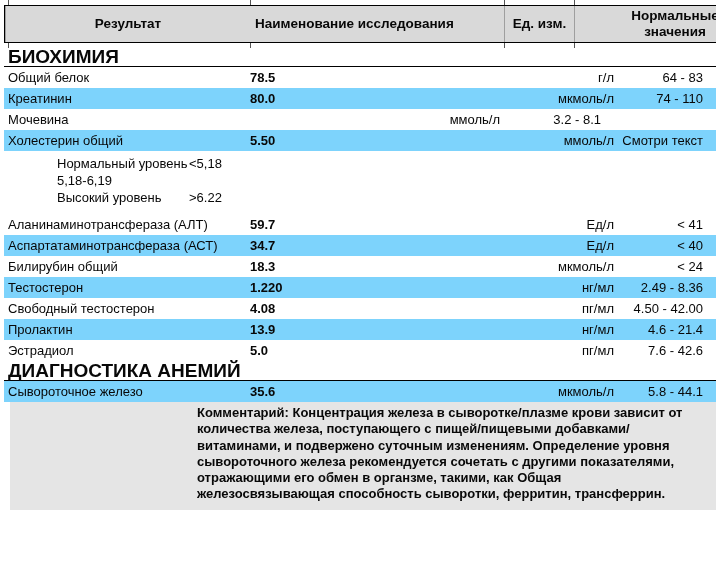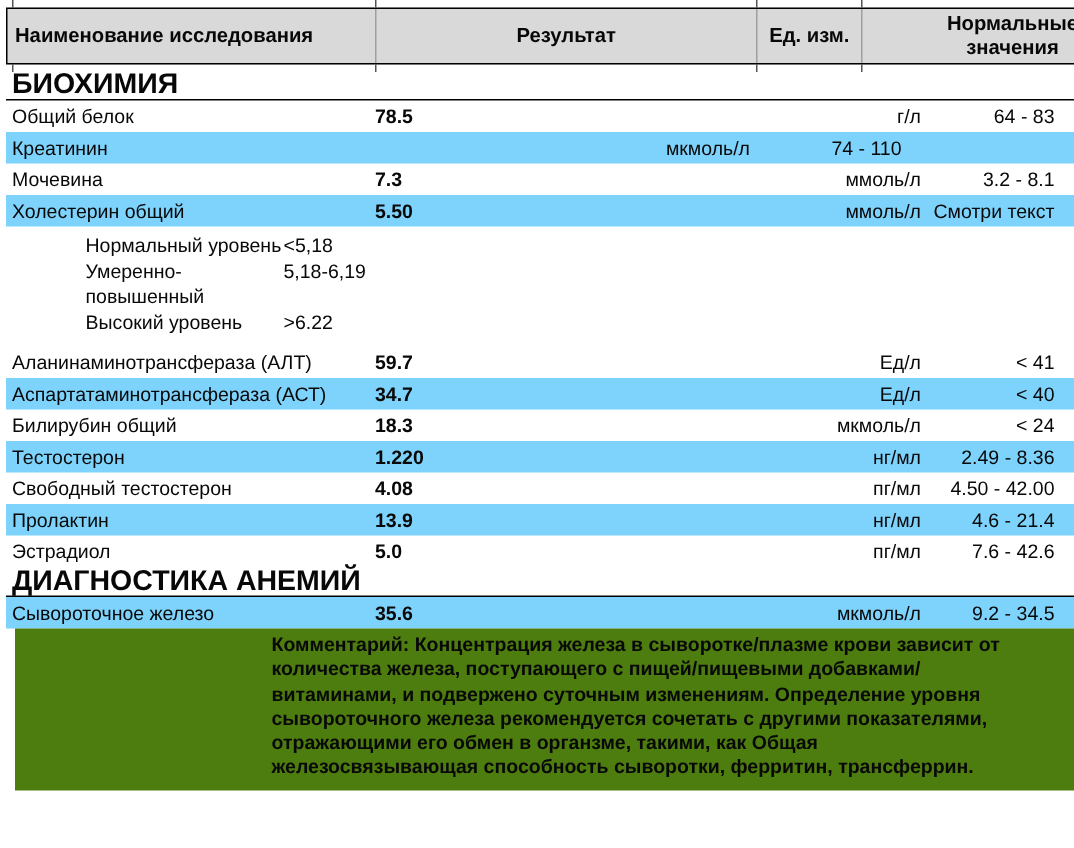--- a/index.html
+++ b/index.html
@@ -28,75 +28,74 @@
   .row.shaded{background:#7dd3fc}
   .c-name{padding-left:4px;white-space:nowrap;overflow:hidden}
   .c-result{text-align:left;font-weight:bold}
   .c-unit{text-align:right}
   .c-normal{text-align:right;padding-right:13px}
 
   .subnote{padding:4px 0 8px 53px;font-size:13px;line-height:17px}
   .note-line{display:flex}
   .note-label{width:132px;flex:none}
 
-  .comment{display:flex;background:#4d7c0f;margin-left:6px;width:706px;padding:3px 0 7px 0}
+  .comment{display:flex;background:#e5e5e5;margin-left:6px;width:706px;padding:3px 0 7px 16px}
   .comment-indent{width:171px;flex:none}
   .comment-text{width:505px;font-weight:bold;font-size:13px;line-height:16.3px}
 </style>
 </head>
 <body>
 
 <div class="tick" style="left:8px;top:0"></div>
 <div class="tick" style="left:250px;top:0"></div>
 <div class="tick" style="left:504px;top:0"></div>
 <div class="tick" style="left:574px;top:0"></div>
 <div class="tick" style="left:8px;top:43px"></div>
 <div class="tick" style="left:250px;top:43px"></div>
 <div class="tick" style="left:504px;top:43px"></div>
 <div class="tick" style="left:574px;top:43px"></div>
 
 <div class="report-header">
+  <div class="hcell sep">Результат</div>
   <div class="hcell first">Наименование исследования</div>
-  <div class="hcell sep">Результат</div>
   <div class="hcell sep">Ед. изм.</div>
   <div class="hcell sep last">Нормальные значения</div>
 </div>
 
 <div class="tbody" id="table-body">
     <div class="section-title">БИОХИМИЯ</div>
     <div class="row">
       <div class="c-name">Общий белок</div>
       <div class="c-result">78.5</div>
       <div class="c-unit">г/л</div>
       <div class="c-normal">64 - 83</div>
     </div>
     <div class="row shaded">
       <div class="c-name">Креатинин</div>
+      <div class="c-result">80.0</div>
       <div class="c-unit">мкмоль/л</div>
       <div class="c-normal">74 - 110</div>
     </div>
     <div class="row">
       <div class="c-name">Мочевина</div>
-      <div class="c-result">7.3</div>
       <div class="c-unit">ммоль/л</div>
       <div class="c-normal">3.2 - 8.1</div>
     </div>
     <div class="row shaded">
       <div class="c-name">Холестерин общий</div>
       <div class="c-result">5.50</div>
       <div class="c-unit">ммоль/л</div>
       <div class="c-normal">Смотри текст</div>
     </div>
     <div class="subnote">
       <div class="note-line">
         <div class="note-label">Нормальный уровень</div>
         <div class="note-value">&lt;5,18</div>
       </div>
       <div class="note-line">
-        <div class="note-label">Умеренно-повышенный</div>
         <div class="note-value">5,18-6,19</div>
       </div>
       <div class="note-line">
         <div class="note-label">Высокий уровень</div>
         <div class="note-value">&gt;6.22</div>
       </div>
     </div>
     <div class="row">
       <div class="c-name">Аланинаминотрансфераза (АЛТ)</div>
       <div class="c-result">59.7</div>
@@ -137,19 +136,19 @@
       <div class="c-name">Эстрадиол</div>
       <div class="c-result">5.0</div>
       <div class="c-unit">пг/мл</div>
       <div class="c-normal">7.6 - 42.6</div>
     </div>
     <div class="section-title">ДИАГНОСТИКА АНЕМИЙ</div>
     <div class="row shaded">
       <div class="c-name">Сывороточное железо</div>
       <div class="c-result">35.6</div>
       <div class="c-unit">мкмоль/л</div>
-      <div class="c-normal">9.2 - 34.5</div>
+      <div class="c-normal">5.8 - 44.1</div>
     </div>
     <div class="comment">
       <div class="comment-indent"></div>
       <div class="comment-text">Комментарий: Концентрация железа в сыворотке/плазме крови зависит от количества железа, поступающего с пищей/пищевыми добавками/витаминами, и подвержено суточным изменениям. Определение уровня сывороточного железа рекомендуется сочетать с другими показателями, отражающими его обмен в органзме, такими, как Общая железосвязывающая способность сыворотки, ферритин, трансферрин.</div>
     </div>
   </div>
 
 </body></html>

